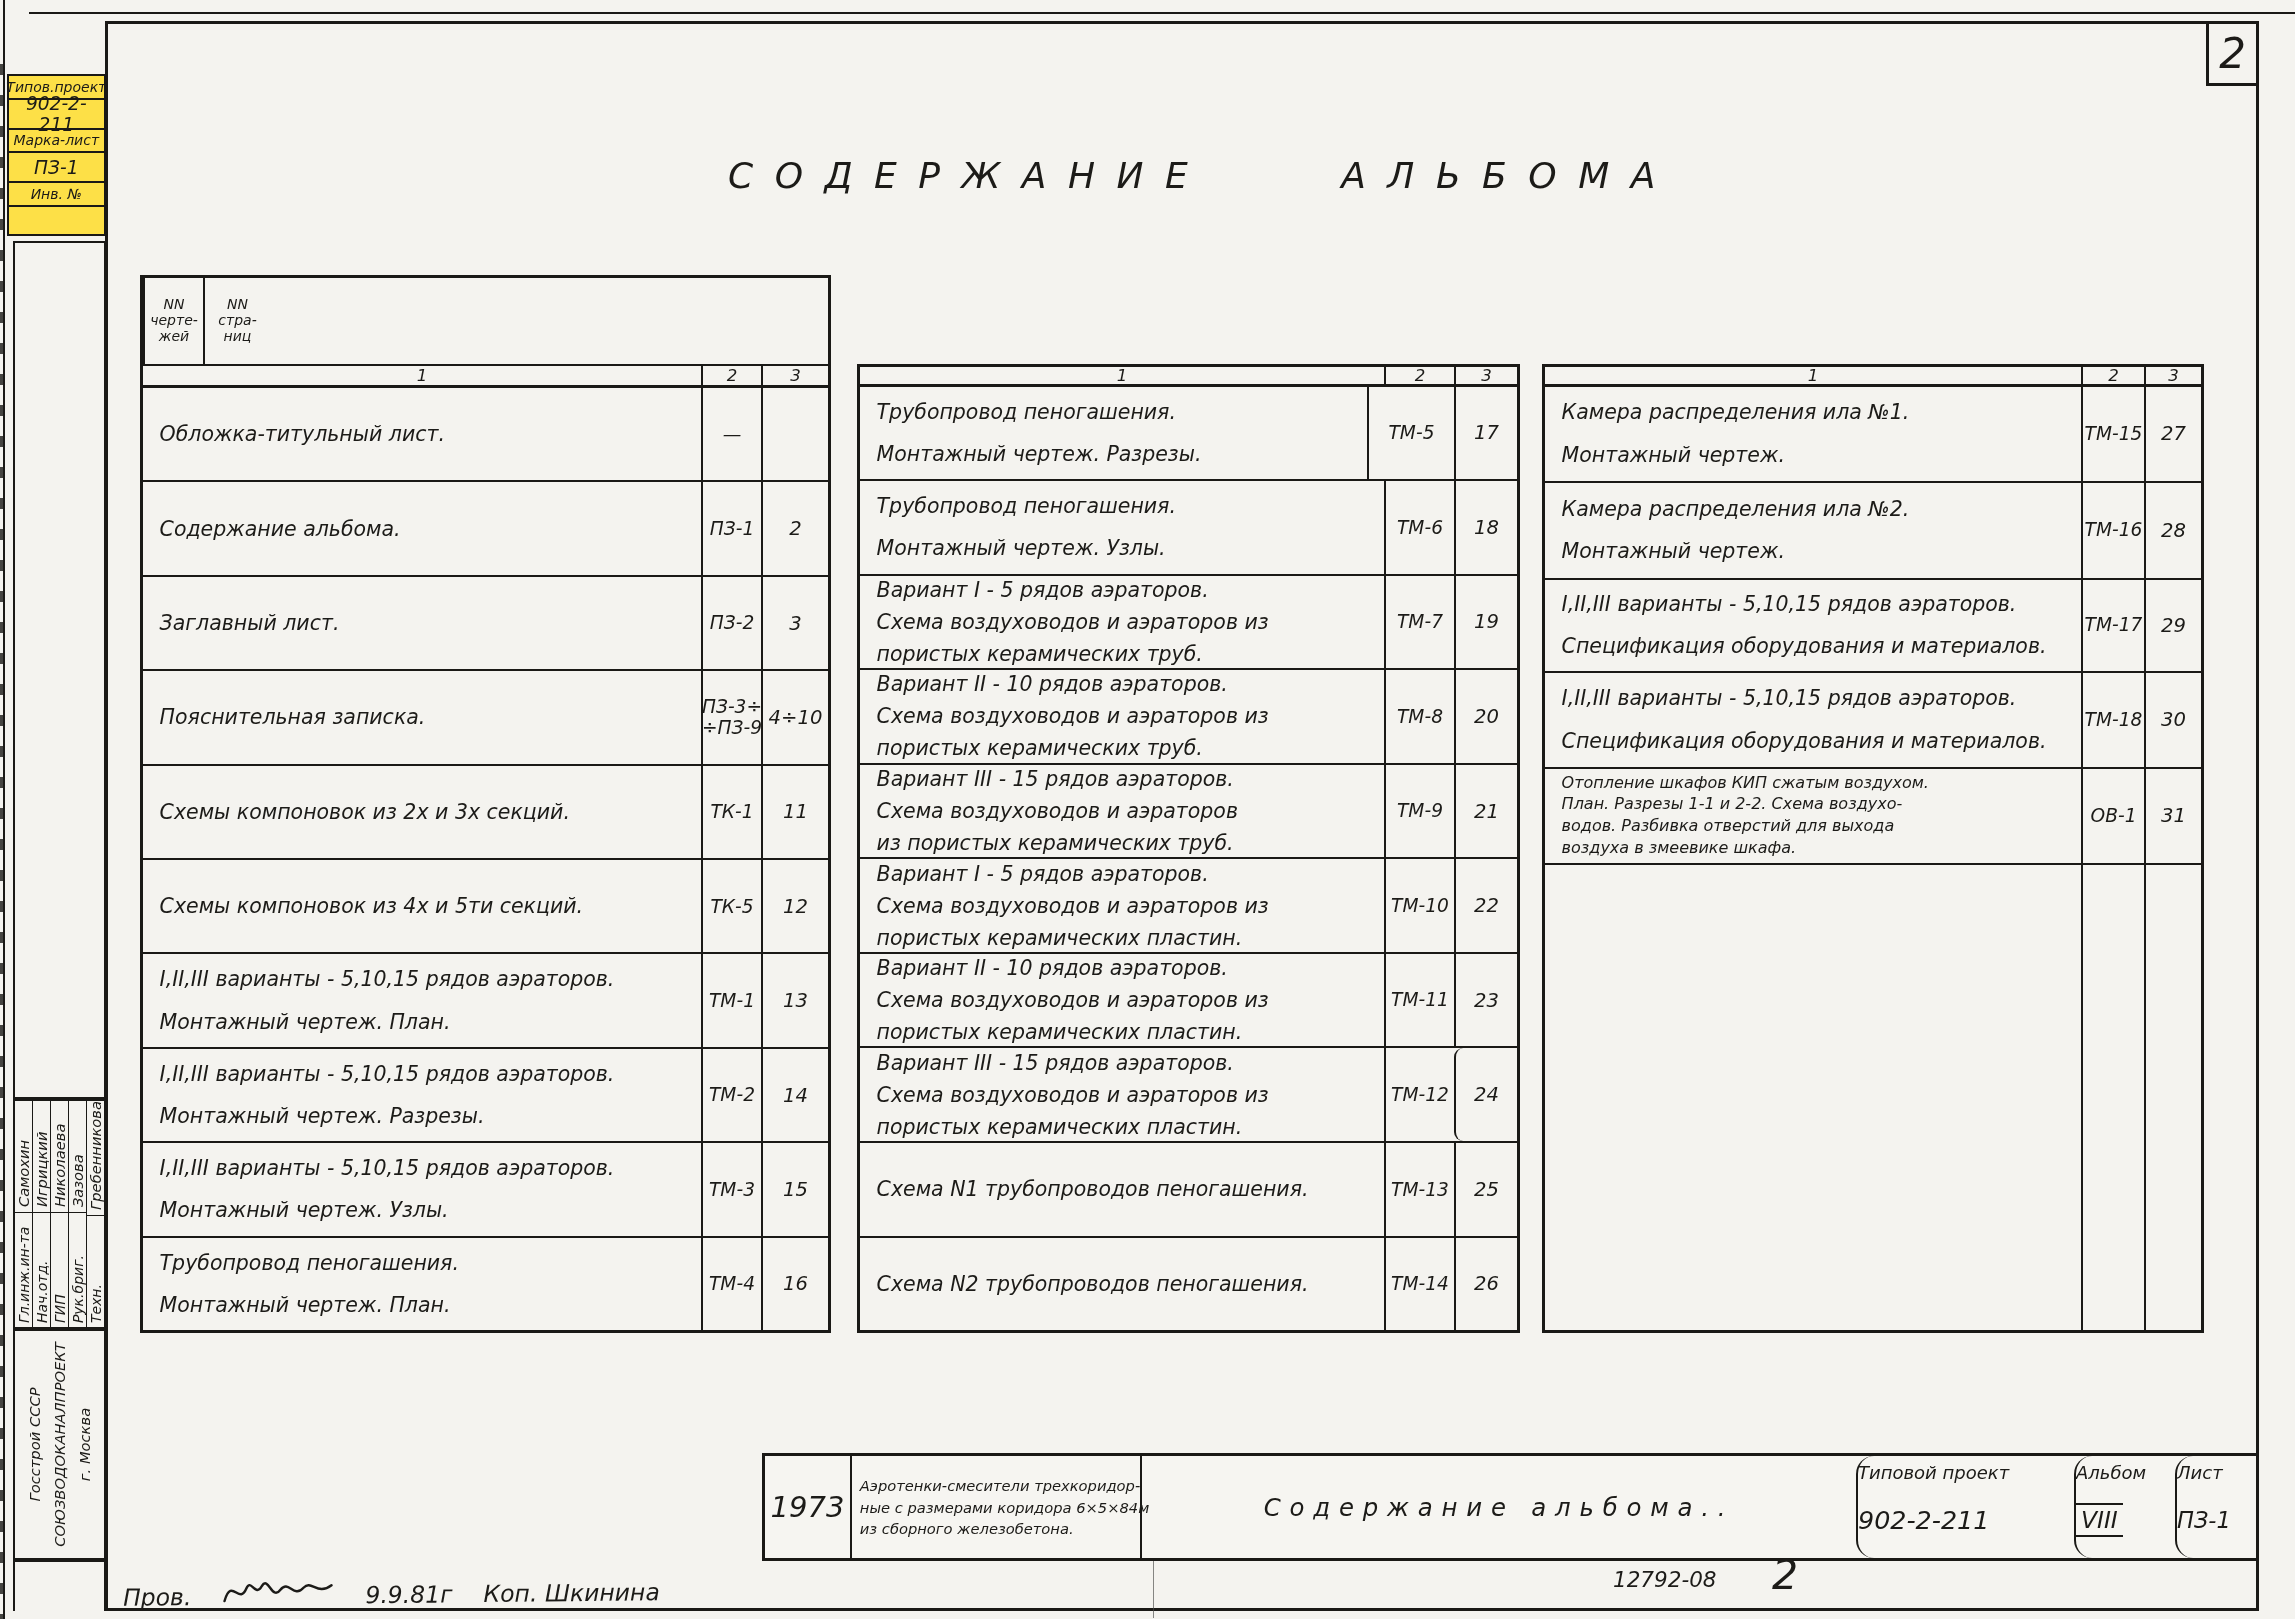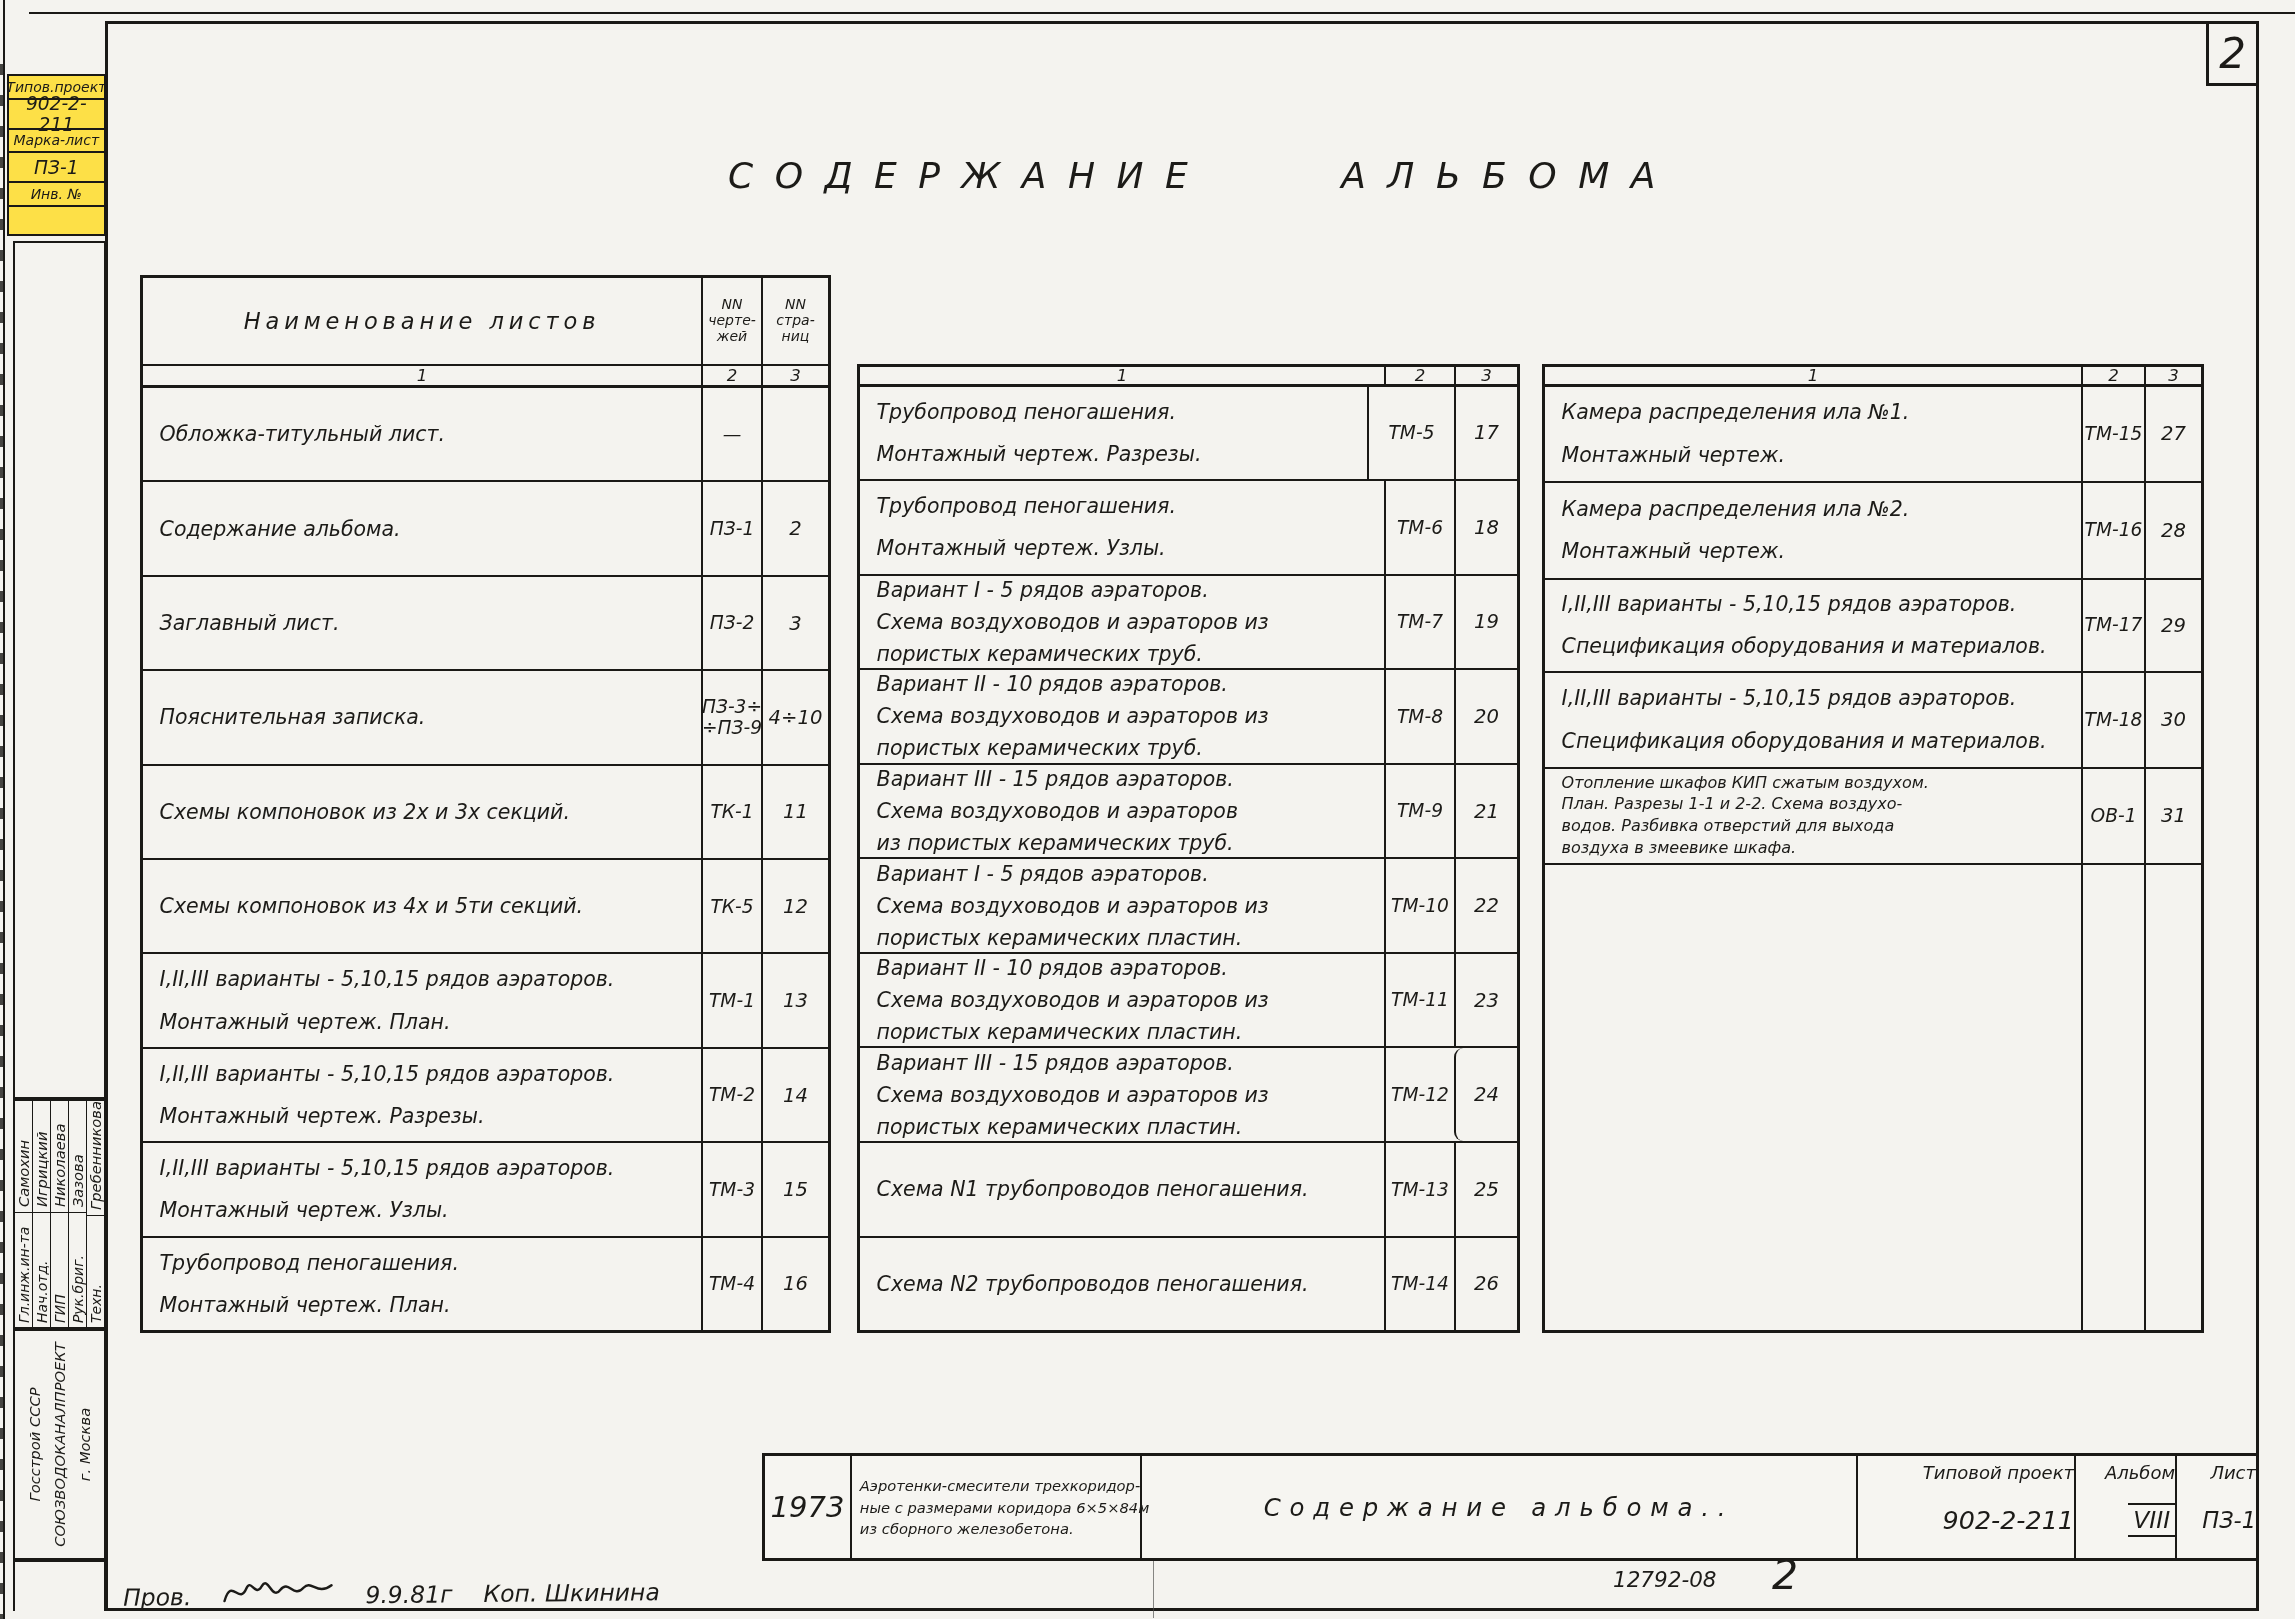--- a/index.html
+++ b/index.html
@@ -68,21 +68,21 @@
   .c-name.gap3 { gap:7.8px; }
   .c-name.gap4 { gap:2.9px; font-size:16px; }
   .c-code { border-left:2px solid #1a1916; display:flex; align-items:center; justify-content:center;
     font-size:18.6px; white-space:pre-line; text-align:center; line-height:1.15; }
   .c-page { border-left:2px solid #1a1916; display:flex; align-items:center; justify-content:center; font-size:19.6px; }
   
   .tblock { position:absolute; left:762px; top:1453px; width:1497px; height:108px; border:3.4px solid #1a1916; display:flex; background:#f6f5f1; }
   .tb-year { width:87px; border-right:2px solid #1a1916; display:flex; align-items:center; justify-content:center; font-size:29px; }
   .tb-desc { width:290px; border-right:2px solid #1a1916; padding:4.9px 7.8px; display:flex; flex-direction:column; justify-content:center; gap:4.9px; font-size:14.7px; white-space:nowrap; }
   .tb-title { flex:1; display:flex; align-items:center; justify-content:center; font-size:24.4px; letter-spacing:8.8px; white-space:nowrap; }
-  .tb-cell { border-left:2px solid #1a1916; display:flex; flex-direction:column; align-items:flex-end; padding-top:5.9px; }
+  .tb-cell { border-left:2px solid #1a1916; display:flex; flex-direction:column; align-items:flex-start; padding-top:5.9px;border-radius:18px; }
   .tb-proj { width:218px; } .tb-alb { width:101px; } .tb-list { width:81px; }
   .tb-lab { font-size:18px; }
   .tb-val { flex:1; display:flex; align-items:center; font-size:25.4px; }
   .tb-alb .tb-val span { border-top:2px solid #1a1916; border-bottom:2px solid #1a1916; padding:1px 4.9px; font-size:23.5px; }
   .tb-list .tb-val { font-size:22.5px; }
   .docnum { position:absolute; left:1613px; top:1567px; font-size:21.5px; }
   .docpage { position:absolute; left:1772px; top:1551px; font-size:41px; }
   .vdash { position:absolute; left:1153px; top:1561px; width:1px; height:57px; background:#4a4a46; opacity:.65; }
   
   .note { position:absolute; left:123px; top:1570px; display:flex; align-items:flex-end; gap:31px; font-size:23.5px; transform:rotate(-0.6deg); }
@@ -145,21 +145,20 @@
   </div>
   <div class="stamp-tail"></div>
 
   <div class="main-title">
     <span>СОДЕРЖАНИЕ</span>
     <span>АЛЬБОМА</span>
   </div>
 
   <div class="dtable ltable">
     <div class="lt-header">
-      <div class="lt-hname">Наименование листов</div>
       <div class="hcol" style="width:60px">
         <div>NN</div>
         <div>черте-</div>
         <div>жей</div>
       </div>
       <div class="hcol" style="width:67px">
         <div>NN</div>
         <div>стра-</div>
         <div>ниц</div>
       </div>

